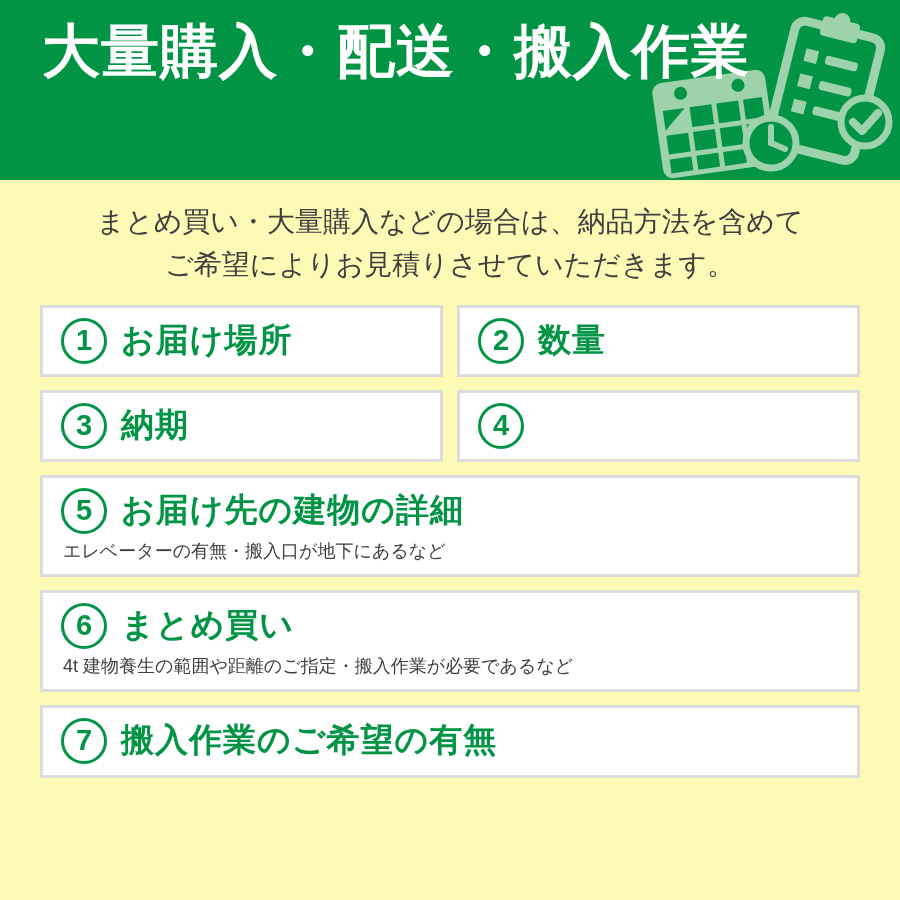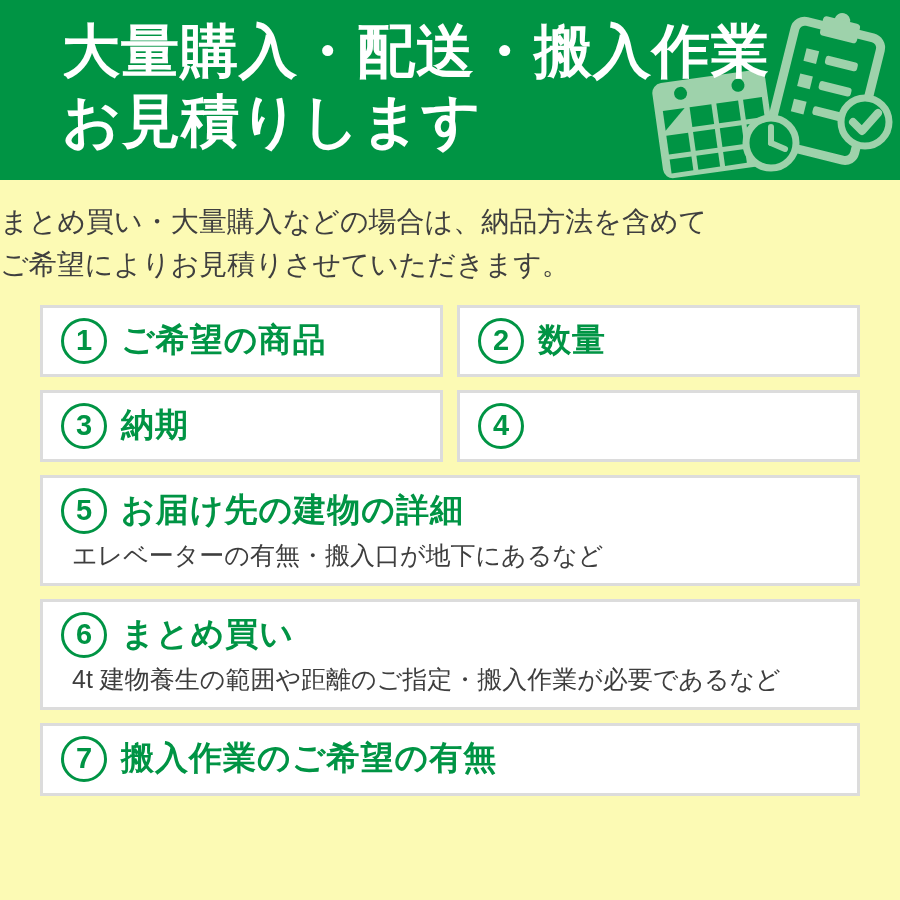--- a/index.html
+++ b/index.html
@@ -3,36 +3,36 @@
 <meta charset="utf-8">
 <style>
   html,body { margin:0; padding:0; background:#ffffff; }
   .page {
     position:relative; width:900px; height:900px; overflow:hidden;
     background:#fcfab4;
     font-family:"Liberation Sans","DejaVu Sans",sans-serif;
   }
   
   .hero {
-    position:relative; height:180px; background:#009444; overflow:hidden;padding-left:20px;
+    position:relative; height:180px; background:#009444; overflow:hidden;
   }
   .hero-title {
     position:relative; z-index:2; margin:0; padding:16px 0 0 42px;
     color:#ffffff; font-size:58px; font-weight:900; line-height:1.2;
     letter-spacing:1px;
   }
   .hero-title .line { display:block; }
   .hero-art { position:absolute; z-index:1; }
   .icon-calendar { left:655px; top:72px; width:118px; height:102px; transform:rotate(-8deg); }
   .icon-clock    { left:741px; top:113px; width:60px; height:60px; z-index:3; }
   .icon-clipboard{ left:774px; top:10px; width:104px; height:152px; transform:rotate(14deg); }
   .icon-check    { left:835px; top:92px; width:60px; height:60px; z-index:3; }
   
   .intro {
-    padding-top:20px; 
+    padding-top:20px; text-align:center;
     color:#3f3f3f; font-size:28px; line-height:1.55; font-weight:500;
   }
   .intro p { margin:0; }
   
   .content { padding:18px 40px 0 40px; }
   .grid2 {
     display:grid; grid-template-columns:1fr 1fr; gap:13px 14px; margin-bottom:13px;
   }
   .box {
     background:#ffffff; border:3px solid #dcdcdc; box-sizing:border-box;
@@ -45,21 +45,21 @@
     border:3px solid #009444; border-radius:50%;
     color:#009444; font-size:29px; font-weight:bold;
     display:inline-flex; align-items:center; justify-content:center;
     flex:0 0 auto; margin-right:14px;
   }
   .box-title {
     color:#009444; font-size:33px; font-weight:bold; letter-spacing:1px;
     white-space:nowrap;
   }
   .box-note {
-    margin:5px 0 0 11px; color:#3e3e3e; font-size:25px; font-weight:500;
+    margin:5px 0 0 2px; color:#3e3e3e; font-size:18px; font-weight:500;
     white-space:nowrap;
   }
 </style>
 </head>
 <body>
 
 <div class="page">
 
   <header class="hero">
 
@@ -102,35 +102,34 @@
       <line x1="30" y1="30" x2="44" y2="36" stroke="#9ed2ab" stroke-width="6" stroke-linecap="round"></line>
     </svg>
 
     <svg class="hero-art icon-check" viewBox="0 0 60 60" aria-hidden="true">
       <circle cx="30" cy="30" r="24" fill="#009444" stroke="#9ed2ab" stroke-width="7"></circle>
       <polyline points="18,30 27,39 43,21" fill="none" stroke="#9ed2ab" stroke-width="8" stroke-linecap="round" stroke-linejoin="round"></polyline>
     </svg>
 
     <h1 class="hero-title">
       <span class="line">大量購入・配送・搬入作業</span>
-      <span class="line">お見積りします</span>
     </h1>
   </header>
 
   <section class="intro">
     <p>まとめ買い・大量購入などの場合は、納品方法を含めて</p>
     <p>ご希望によりお見積りさせていただきます。</p>
   </section>
 
   <main class="content">
 
     <div class="grid2">
       <div class="box half">
         <span class="num">1</span>
-        <span class="box-title">ご希望の商品</span>
+        <span class="box-title">お届け場所</span>
       </div>
       <div class="box half">
         <span class="num">2</span>
         <span class="box-title">数量</span>
       </div>
       <div class="box half">
         <span class="num">3</span>
         <span class="box-title">納期</span>
       </div>
       <div class="box half">

